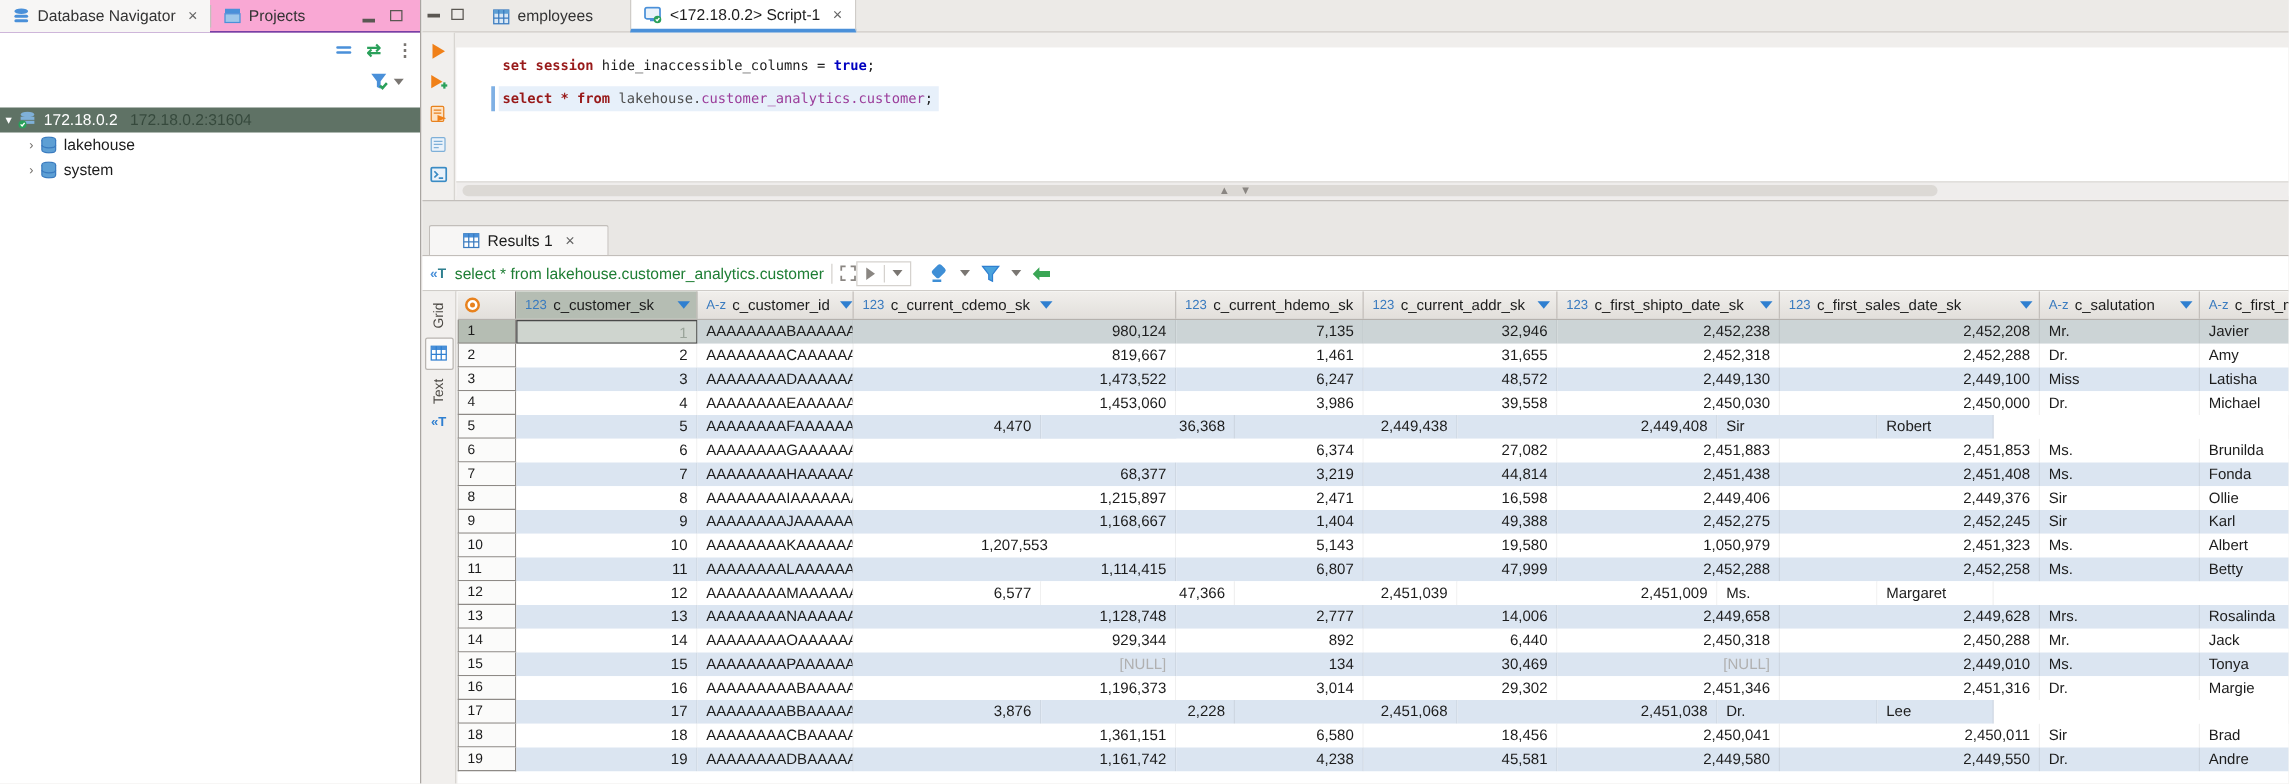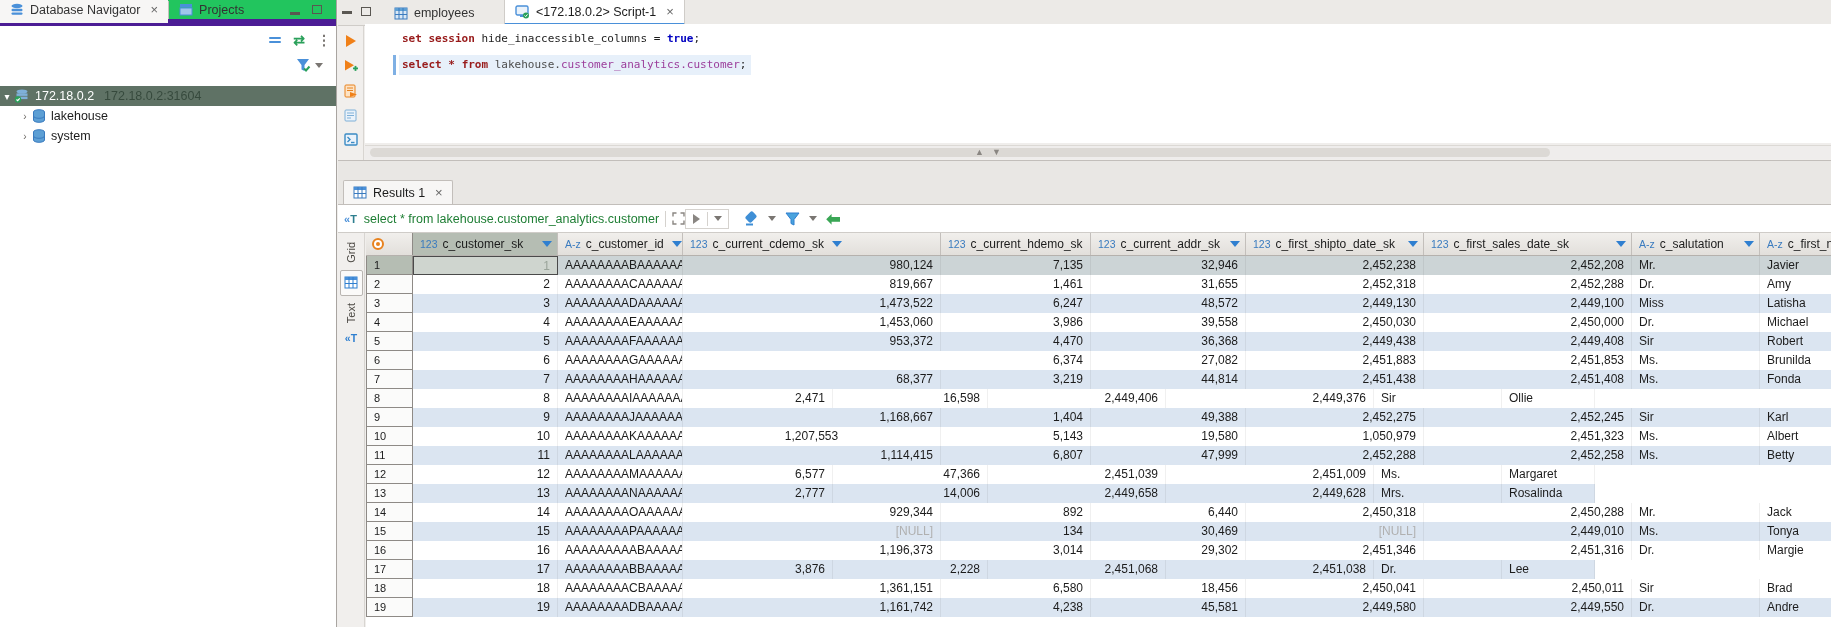--- a/index.html
+++ b/index.html
@@ -2,21 +2,21 @@
 <html><head>
 <meta charset="utf-8">
 <style>
   * { margin:0; padding:0; box-sizing:border-box; }
   html,body { width:1831px; height:627px; overflow:hidden; }
   body { font-family:"Liberation Sans", sans-serif; background:#f0eeec; }
   #app { position:relative; width:1831px; height:627px; background:#f0eeec; overflow:hidden; }
 
   
   .left-panel { position:absolute; left:0; top:0; width:337px; height:627px; background:#fff; border-right:1px solid #a9a5a1; }
-  .lp-tabbar { position:absolute; left:0; top:0; width:100%; height:26px; background:#22c55e; border-bottom:7px solid #4c1d95; display:flex; align-items:center; }
+  .lp-tabbar { position:absolute; left:0; top:0; width:100%; height:26px; background:#f9a8d4; border-bottom:1px solid #4c1d95; display:flex; align-items:center; }
   .lp-tab { display:flex; align-items:center; gap:6px; height:26px; padding:0 10px; font-size:12.5px; color:#333; }
   .lp-tab.active { background:#f7f6f5; }
   .tab-divider { width:1px; height:18px; background:#c4c0bb; }
   .closex { color:#666; font-size:13px; margin-left:4px; cursor:pointer; }
   .winbtns { margin-left:auto; display:flex; gap:12px; padding-right:14px; }
   .win-min { width:10px; height:3px; background:#5a5752; margin-top:7px; }
   .win-max { width:10px; height:9px; border:1.5px solid #5a5752; }
 
   .lp-toolbar { position:absolute; right:6px; top:32px; display:flex; align-items:center; gap:12px; }
   .bars-icon div { width:12px; height:2px; background:#4a90d9; margin:2px 0; border-radius:1px; }
@@ -37,37 +37,37 @@
   .tree-label { margin-left:5px; }
 
   
   .editor-tabbar { position:absolute; left:338px; top:0; width:1493px; height:26px; background:#eceae7; border-bottom:1px solid #cfccc8; }
   .ed-winbtns { position:absolute; left:4px; top:7px; display:flex; gap:9px; }
   .ed-tab { position:absolute; top:0; height:26px; display:flex; align-items:center; gap:6px; font-size:12.5px; color:#333; padding:0 10px; }
   .ed-tab.inactive { left:46px; }
   .ed-tab.active { left:166px; background:#fff; border-left:1px solid #cfccc8; border-right:1px solid #cfccc8; border-bottom:3px solid #4a90d9; color:#1c1c1c; }
 
   .ed-toolbar { position:absolute; left:338px; top:26px; width:26px; height:134px; background:#f1efed; border-right:1px solid #d8d5d1; display:flex; flex-direction:column; align-items:center; padding-top:8px; gap:11px; }
-  .editor-canvas { position:absolute; left:365px; top:24px; width:1466px; height:119px; background:#fff; font-family:"DejaVu Sans Mono", monospace; font-size:11px; }
+  .editor-canvas { position:absolute; left:365px; top:38px; width:1466px; height:119px; background:#fff; font-family:"DejaVu Sans Mono", monospace; font-size:11px; }
   .ed-line { position:absolute; left:37px; height:20px; line-height:20px; white-space:pre; }
   .stmt-hl { position:absolute; left:34px; top:31px; width:352px; height:20px; background:#e7f0fa; }
   .stmt-bar { position:absolute; left:28px; top:31px; width:3px; height:20px; background:#7fb0e4; }
   .kw { color:#981a1a; font-weight:bold; }
   .lit { color:#0000c0; font-weight:bold; }
   .idn { color:#1c1c1c; }
   .cat { color:#4d4d4d; }
   .tbl { color:#9b3d9b; }
   .ed-hscroll { position:absolute; left:365px; top:145px; width:1466px; height:14px; background:#efedec; border-top:1px solid #dcd9d5; }
   .ed-thumb { position:absolute; left:5px; top:2px; width:1180px; height:9px; background:#dcd9d5; border-radius:5px; }
   .sash { position:absolute; top:147px; left:975px; display:flex; gap:8px; }
   .sash span { color:#8a8682; font-size:9px; }
 
   
   .res-tabbar { position:absolute; left:338px; top:160px; width:1493px; height:45px; background:#e9e7e4; border-top:1px solid #c2beba; border-bottom:1px solid #c2beba; }
-  .res-tab { position:absolute; left:5px; bottom:0; height:24px; background:#f7f6f5; border:1px solid #c2beba; border-bottom:none; border-radius:2px 2px 0 0; display:flex; align-items:center; gap:6px; padding:0 9px; font-size:12.5px; color:#1c1c1c; }
+  .res-tab { position:absolute; left:5px; bottom:0; height:24px; background:#f7f6f5; border:1px solid #c2beba; border-bottom:none; border-radius:2px 2px 0 0; display:flex; align-items:center; gap:6px; padding:0 26px; font-size:12.5px; color:#1c1c1c; }
 
   .filterbar { position:absolute; left:338px; top:205px; width:1493px; height:28px; background:#fff; border-bottom:1px solid #cfccc8; display:flex; align-items:center; }
   .fb-typeicon { margin-left:6px; font-size:11px; font-weight:bold; color:#2e7f8f; white-space:nowrap; }
   .fb-typeicon .lq { color:#4a90d9; }
   .fb-query { margin-left:7px; font-size:12.5px; color:#1e7e34; white-space:nowrap; }
   .fb-sep { width:1px; height:16px; background:#d5d2ce; margin:0 6px; }
   .fb-placeholder { font-size:12.5px; font-style:italic; color:#9a958f; white-space:nowrap; flex:1; }
   .fb-apply { display:flex; align-items:center; border:1px solid #d5d2ce; background:#fff; height:20px; margin-right:14px; }
   .fb-apply .tri { width:0; height:0; border-top:5px solid transparent; border-bottom:5px solid transparent; border-left:7px solid #8a8682; margin:0 7px; }
   .fb-apply .div { width:1px; height:14px; background:#d5d2ce; }
@@ -448,21 +448,20 @@
           <div class="g-cell r" style="width: 155px;">39,558</div>
           <div class="g-cell r" style="width: 178px;">2,450,030</div>
           <div class="g-cell r" style="width: 208px;">2,450,000</div>
           <div class="g-cell" style="width: 128px;">Dr.</div>
           <div class="g-cell" style="width: 93px;">Michael</div>
         </div>
         <div class="g-row odd">
           <div class="g-rownum">5</div>
           <div class="g-cell r" style="width: 145px;">5</div>
           <div class="g-cell" style="width: 125px;">AAAAAAAAFAAAAAAA</div>
-          <div class="g-cell r" style="width: 258px;">953,372</div>
           <div class="g-cell r" style="width: 150px;">4,470</div>
           <div class="g-cell r" style="width: 155px;">36,368</div>
           <div class="g-cell r" style="width: 178px;">2,449,438</div>
           <div class="g-cell r" style="width: 208px;">2,449,408</div>
           <div class="g-cell" style="width: 128px;">Sir</div>
           <div class="g-cell" style="width: 93px;">Robert</div>
         </div>
         <div class="g-row even">
           <div class="g-rownum">6</div>
           <div class="g-cell r" style="width: 145px;">6</div>
@@ -484,20 +483,21 @@
           <div class="g-cell r" style="width: 155px;">44,814</div>
           <div class="g-cell r" style="width: 178px;">2,451,438</div>
           <div class="g-cell r" style="width: 208px;">2,451,408</div>
           <div class="g-cell" style="width: 128px;">Ms.</div>
           <div class="g-cell" style="width: 93px;">Fonda</div>
         </div>
         <div class="g-row even">
           <div class="g-rownum">8</div>
           <div class="g-cell r" style="width: 145px;">8</div>
           <div class="g-cell" style="width: 125px;">AAAAAAAAIAAAAAAA</div>
+          <div class="g-cell r" style="width: 258px;">1,215,897</div>
           <div class="g-cell r" style="width: 150px;">2,471</div>
           <div class="g-cell r" style="width: 155px;">16,598</div>
           <div class="g-cell r" style="width: 178px;">2,449,406</div>
           <div class="g-cell r" style="width: 208px;">2,449,376</div>
           <div class="g-cell" style="width: 128px;">Sir</div>
           <div class="g-cell" style="width: 93px;">Ollie</div>
         </div>
         <div class="g-row odd">
           <div class="g-rownum">9</div>
           <div class="g-cell r" style="width: 145px;">9</div>
@@ -542,20 +542,21 @@
           <div class="g-cell r" style="width: 155px;">47,366</div>
           <div class="g-cell r" style="width: 178px;">2,451,039</div>
           <div class="g-cell r" style="width: 208px;">2,451,009</div>
           <div class="g-cell" style="width: 128px;">Ms.</div>
           <div class="g-cell" style="width: 93px;">Margaret</div>
         </div>
         <div class="g-row odd">
           <div class="g-rownum">13</div>
           <div class="g-cell r" style="width: 145px;">13</div>
           <div class="g-cell" style="width: 125px;">AAAAAAAANAAAAAAA</div>
+          <div class="g-cell r" style="width: 258px;">1,128,748</div>
           <div class="g-cell r" style="width: 150px;">2,777</div>
           <div class="g-cell r" style="width: 155px;">14,006</div>
           <div class="g-cell r" style="width: 178px;">2,449,658</div>
           <div class="g-cell r" style="width: 208px;">2,449,628</div>
           <div class="g-cell" style="width: 128px;">Mrs.</div>
           <div class="g-cell" style="width: 93px;">Rosalinda</div>
         </div>
         <div class="g-row even">
           <div class="g-rownum">14</div>
           <div class="g-cell r" style="width: 145px;">14</div>

